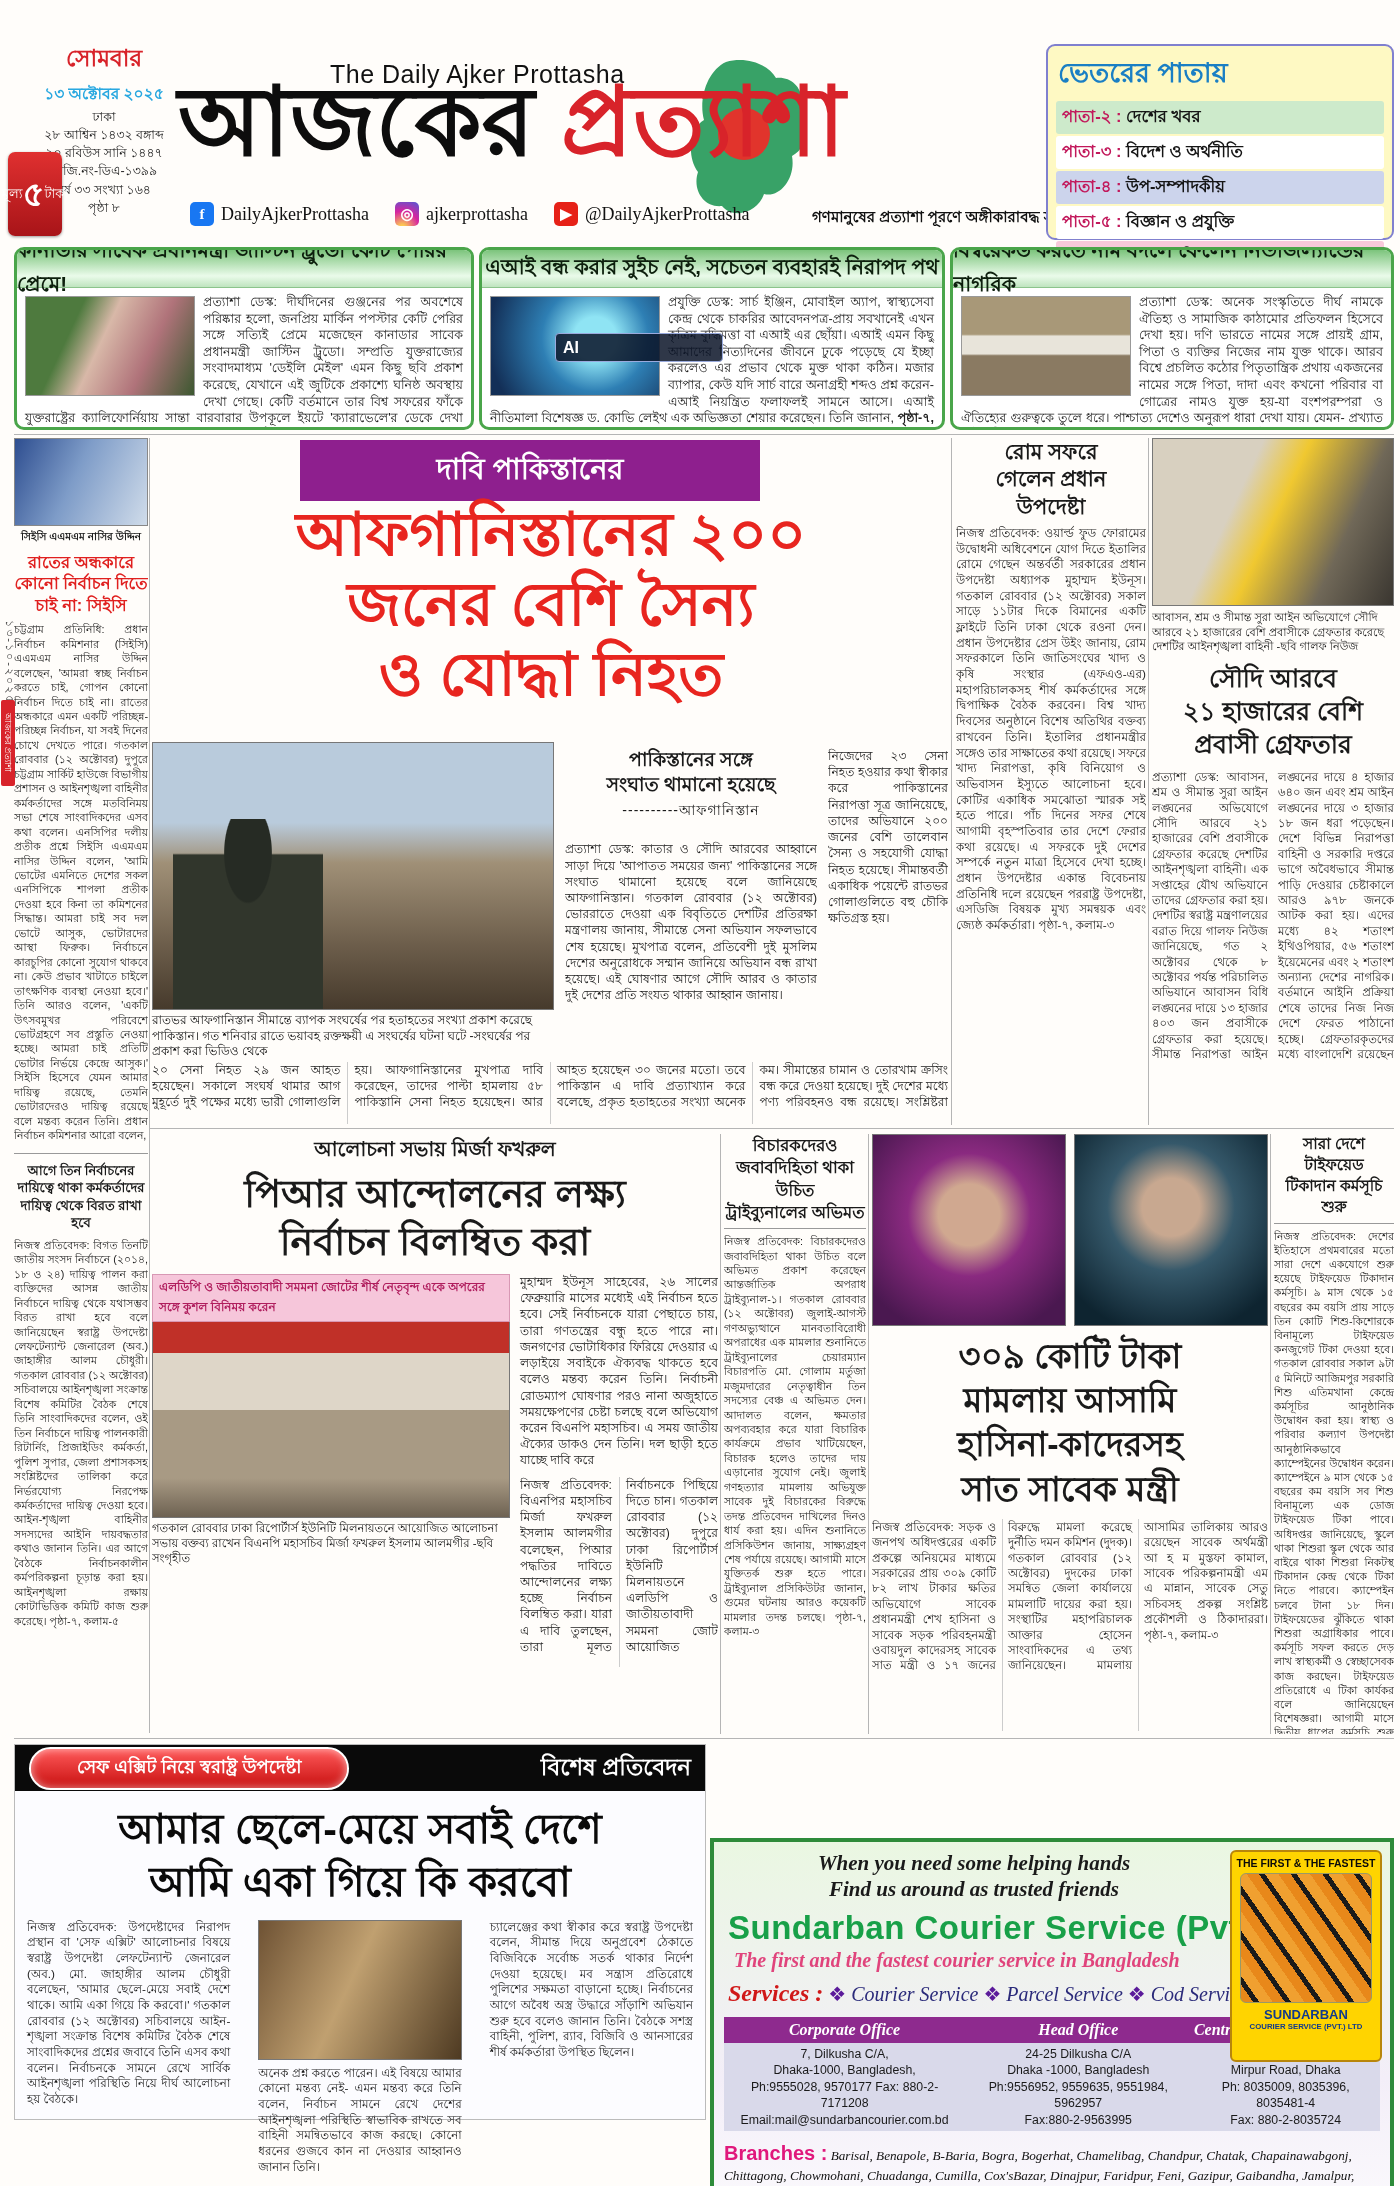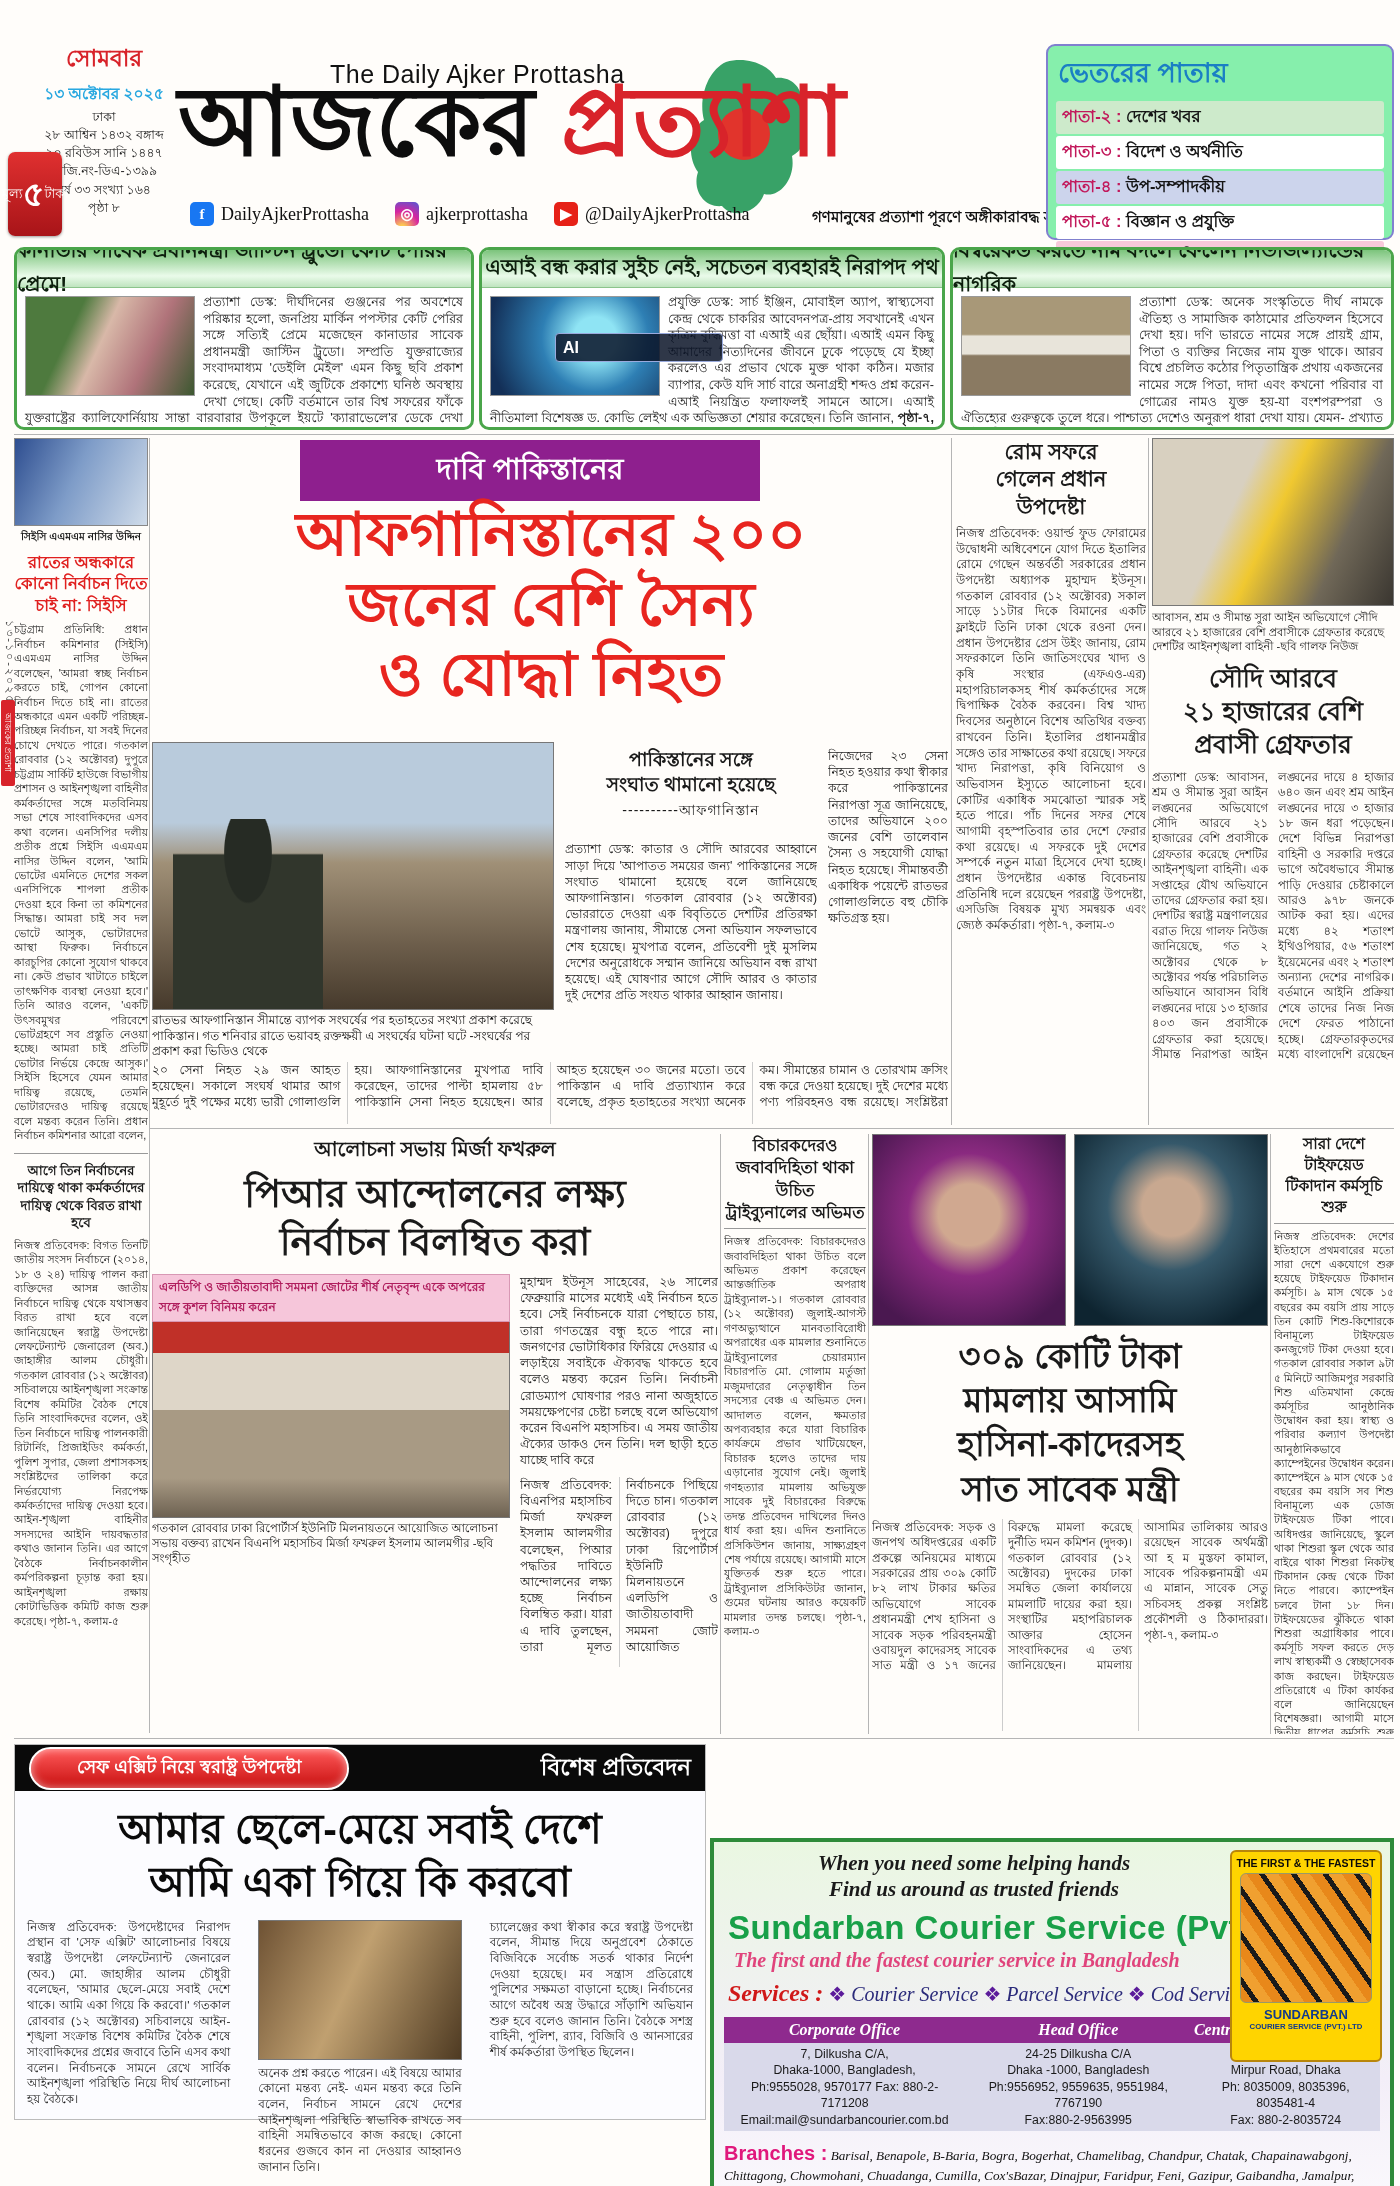--- a/index.html
+++ b/index.html
@@ -18,21 +18,21 @@
   .bn-title { position:absolute; left:178px; top:72px; width:860px; font-size:96px; font-weight:bold; line-height:1.05; white-space:nowrap; }
   .bn-title .black { color:#0d0d0d; } .bn-title .red { color:#d8232a; }
   .mapwrap { position:absolute; left:688px; top:56px; width:130px; height:168px; z-index:0; opacity:.95; }
   .social-row { position:absolute; left:190px; top:202px; display:flex; gap:26px; align-items:center; font-family:"Liberation Serif", serif; font-size:18px; color:#111; }
   .soc { display:flex; gap:7px; align-items:center; }
   .soc .ic { width:24px; height:24px; border-radius:5px; display:flex; align-items:center; justify-content:center; color:#fff; font-weight:bold; font-size:15px; }
   .ic-fb { background:#1877f2; font-family:"Liberation Serif", serif; }
   .ic-ig { background:radial-gradient(circle at 30% 110%,#fdcb52 10%,#d6249f 55%,#4f5bd5); }
   .ic-yt { background:#e62117; font-size:11px; }
   .tagline { position:absolute; left:812px; top:205px; font-size:15px; font-weight:bold; color:#111; }
-  .insidebox { position:absolute; left:1046px; top:44px; width:348px; height:196px; border:2px solid #8080cf; border-radius:9px; background:#86efac; padding:4px 8px; }
+  .insidebox { position:absolute; left:1046px; top:44px; width:348px; height:196px; border:2px solid #8080cf; border-radius:9px; background:#fef9c3; padding:4px 8px; }
   .insidebox .ib-title { color:#1a7fc4; font-size:27px; font-weight:bold; margin:2px 0 4px 2px; }
   .ib-row { font-size:16.5px; font-weight:bold; padding:3px 6px; margin-bottom:2px; border-radius:3px; }
   .ib-row .pg { color:#c2185b; } .ib-row .tp { color:#151515; }
   .ib-g { background:#cdeacb; } .ib-w { background:#fff; } .ib-b { background:#ccd4ec; } .ib-p { background:#f7c9da; }
 
   
   .tbox { position:absolute; top:247px; height:183px; border:3px solid #4aa54a; border-radius:10px; overflow:hidden; background:#fff; }
   .tbox .thead { height:38px; background:linear-gradient(180deg,#7cc47c,#eafbea 70%,#bfe4bf); display:flex; align-items:center; justify-content:center; font-size:20.5px; font-weight:bold; color:#0d1f0d; border-bottom:1px solid #8cc48c; }
   .tbox .tbody { padding:6px 8px 4px 8px; font-size:12.6px; text-align:justify; line-height:1.32; color:#222; }
   .tphoto { float:left; width:170px; height:100px; margin:2px 8px 2px 0; border:1px solid #999; }
@@ -358,21 +358,21 @@
       <tr>
         <td>
           <div>7, Dilkusha C/A,</div>
           <div>Dhaka-1000, Bangladesh,</div>
           <div>Ph:9555028, 9570177  Fax: 880-2-7171208</div>
           <div>Email:mail@sundarbancourier.com.bd</div>
         </td>
         <td>
           <div>24-25 Dilkusha C/A</div>
           <div>Dhaka -1000,  Bangladesh</div>
-          <div>Ph:9556952, 9559635, 9551984, 7767190</div>
+          <div>Ph:9556952, 9559635, 9551984, 5962957</div>
           <div>Fax:880-2-9563995</div>
         </td>
         <td>
           <div>4 No. Kallayanpur</div>
           <div>Mirpur Road, Dhaka</div>
           <div>Ph: 8035009, 8035396, 8035481-4</div>
           <div>Fax: 880-2-8035724</div>
         </td>
       </tr>
     </tbody>

